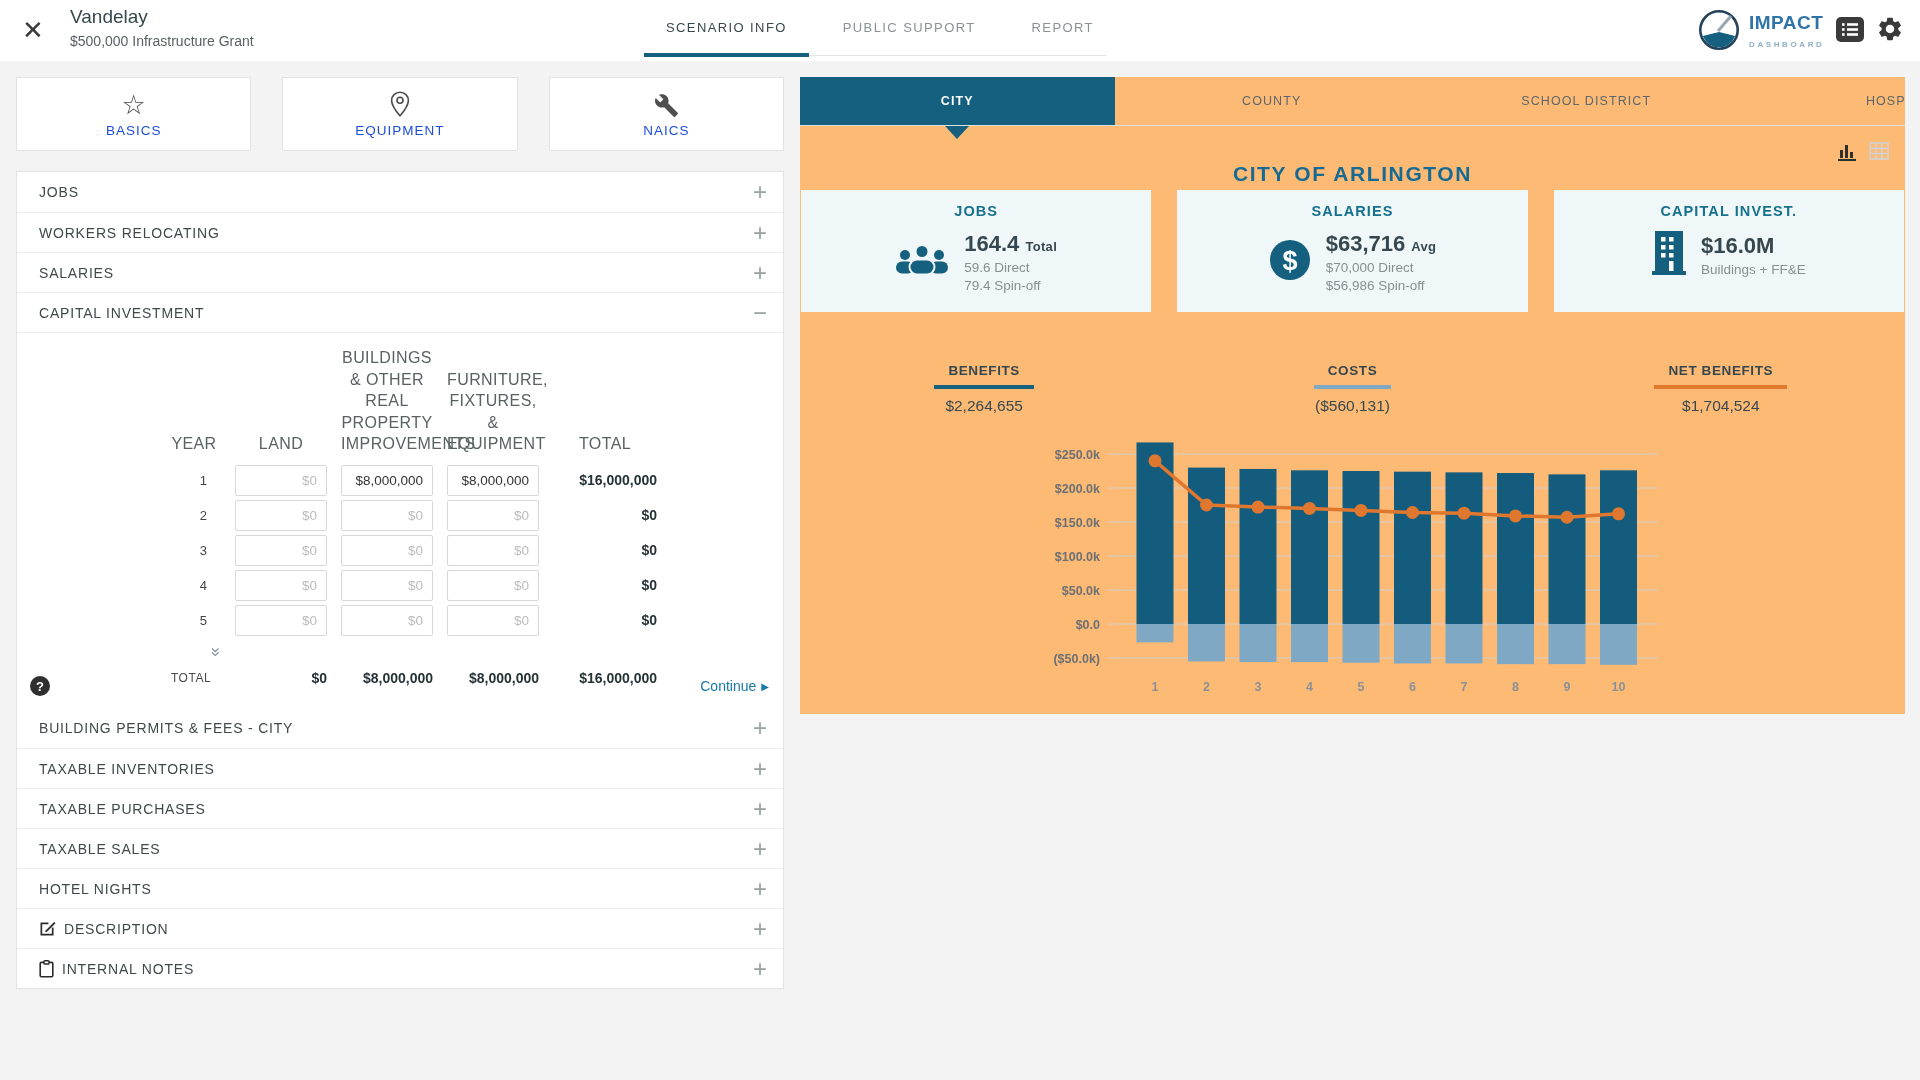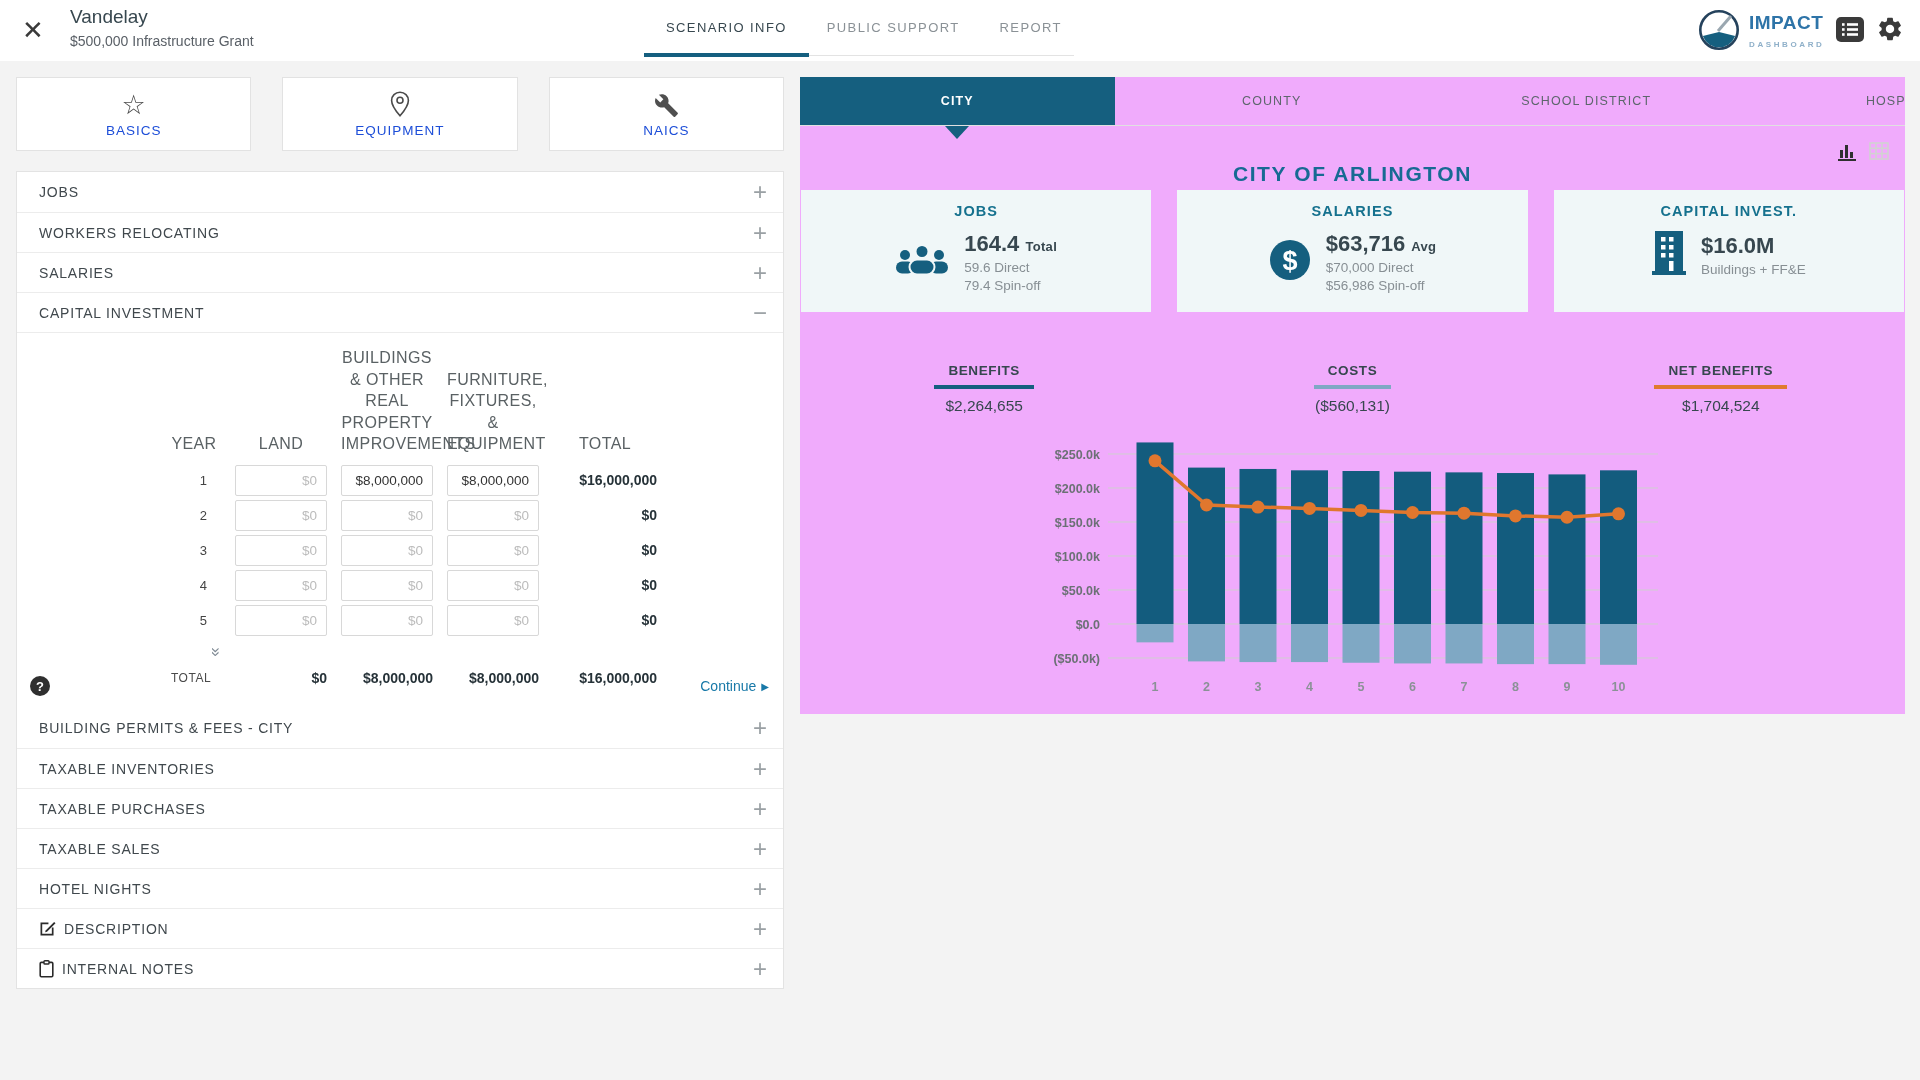--- a/index.html
+++ b/index.html
@@ -6,21 +6,21 @@
   html,body { width:1920px; height:1080px; overflow:hidden; background:#f3f3f3;
     font-family:"Liberation Sans", sans-serif; color:#37474f; }
 
   
   .header { position:absolute; top:0; left:0; width:1920px; height:61px; background:#fff; }
   .close-x { position:absolute; left:16px; top:13px; width:34px; height:34px; font-size:26px;
     color:#3a3a3a; display:flex; align-items:center; justify-content:center; cursor:pointer; }
   .title-block { position:absolute; left:70px; top:6px; }
   .title-block .t { font-size:19px; color:#37474f; }
   .title-block .s { font-size:14px; color:#5a6067; margin-top:5px; }
-  .top-tabs { position:absolute; left:654px; top:0; height:56px; display:flex; gap:20px;
+  .top-tabs { position:absolute; left:654px; top:0; height:56px; display:flex; gap:36px;
     align-items:center; border-bottom:1px solid #e3e3e3; padding:0 2px; }
   .top-tab { position:relative; font-size:13px; letter-spacing:1.4px; color:#8a9196;
     height:100%; display:flex; align-items:center; cursor:pointer; padding:0 10px; }
   .top-tab.active { color:#37474f; }
   .top-tab.active::after { content:""; position:absolute; left:-12px; right:-12px; bottom:-2px;
     height:4px; background:#155f7f; }
   .logo { position:absolute; left:1698px; top:9px; display:flex; align-items:center; gap:9px; }
   .logo-text .l1 { font-size:19px; font-weight:bold; color:#2e74a8; letter-spacing:.5px; }
   .logo-text .l2 { font-size:8px; font-weight:bold; color:#8fb0c9; letter-spacing:2.6px; margin-top:6px; }
   .hdr-btn { position:absolute; top:13px; width:32px; height:32px; display:flex; align-items:center;
@@ -60,21 +60,21 @@
   .ci-totalrow { margin-top:8px; }
   .ci-totalrow .lbl { font-size:12px; letter-spacing:.5px; color:#4a4a4a; text-align:left; padding-left:4px; }
   .ci-footer { position:absolute; left:13px; right:14px; bottom:12px; display:flex; align-items:center; }
   .help-icon { width:20px; height:20px; border-radius:50%; background:#2f2f2f; color:#fff;
     font-size:13px; font-weight:bold; display:flex; align-items:center; justify-content:center; cursor:pointer; }
   .continue-link { margin-left:auto; font-size:14px; color:#1879a8; cursor:pointer; display:flex; align-items:center; gap:5px; }
   .continue-link .arr { font-size:10px; }
 
   
   .right-panel { position:absolute; left:800px; top:77px; width:1105px; height:637px;
-    background:#f0abfc; overflow:hidden; }
+    background:#fdba74; overflow:hidden; }
   .geo-tabs { display:flex; height:49px; border-bottom:1px solid #e0e0e0; width:1260px; }
   .geo-tab { width:314.5px; flex:none; display:flex; align-items:center; justify-content:center;
     font-size:12.5px; letter-spacing:1.1px; color:#5d666c; cursor:pointer; white-space:nowrap; }
   .geo-tab.active { background:#155f7f; color:#fff; font-weight:bold; }
   .geo-pointer { position:absolute; left:145px; top:49px; width:0; height:0;
     border-left:12px solid transparent; border-right:12px solid transparent; border-top:13px solid #155f7f; }
   .view-icons { position:absolute; top:62px; right:14px; display:flex; gap:8px; align-items:center; }
   .view-icons .vi { cursor:pointer; }
   .panel-title { position:absolute; top:85px; left:0; width:100%; text-align:center;
     font-size:21px; font-weight:bold; letter-spacing:1.6px; color:#176a93; }

